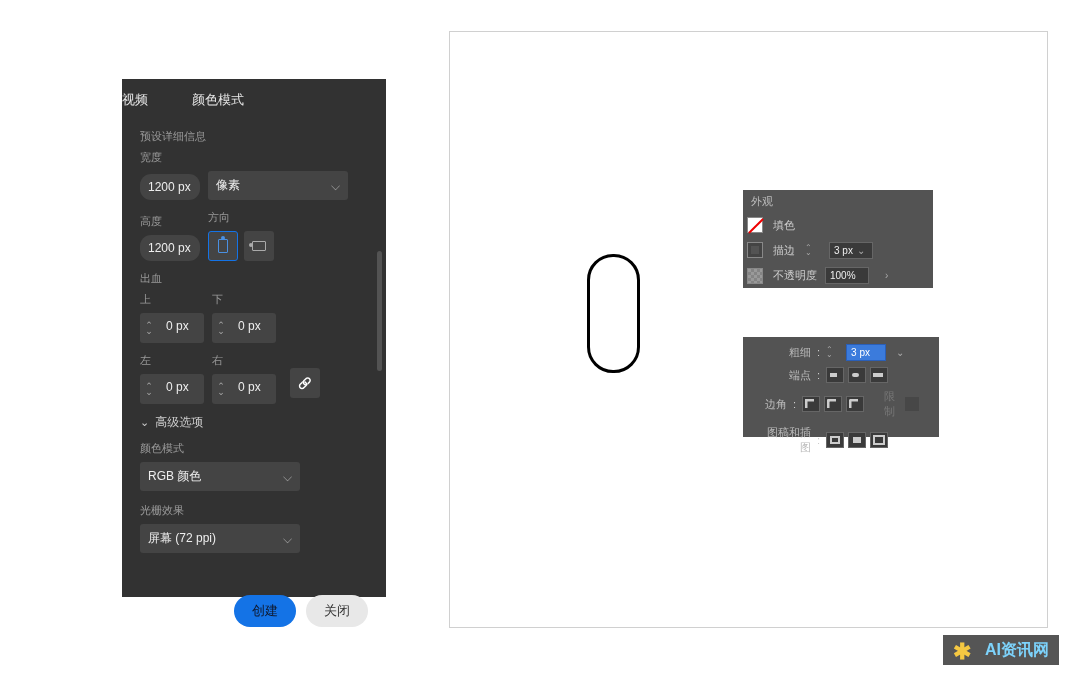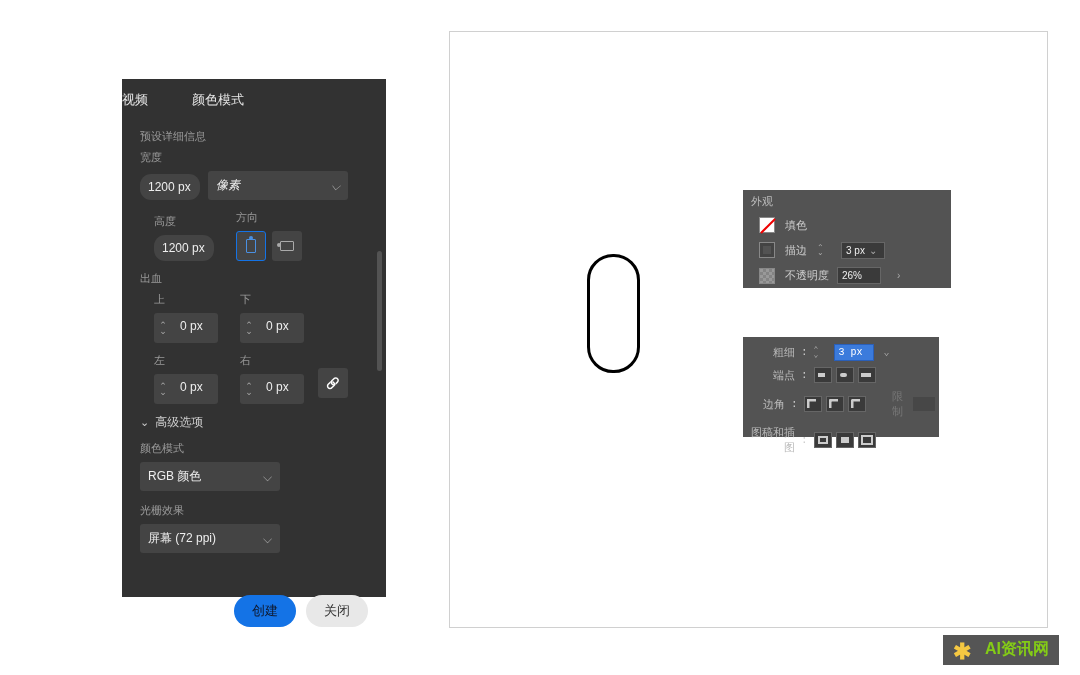--- a/index.html
+++ b/index.html
@@ -8,25 +8,25 @@
   
   .left-panel { position: absolute; left: 122px; top: 79px; width: 264px; height: 518px; background: #323232; color: #ccc; font-size: 12px; }
   .tabs { display: flex; padding: 12px 0 12px 0; gap: 44px; color: #e8e8e8; font-size: 13px; }
   .tab1 { margin-left: 0; }
   .tabs span { cursor: pointer; }
   .preset-area { padding: 8px 18px; height: 462px; overflow-y: auto; position: relative; }
   .scrollbar { position: absolute; right: 4px; top: 130px; width: 5px; height: 120px; background: #535353; border-radius: 3px; }
   .label { color: #999; font-size: 11px; margin-bottom: 6px; display: block; }
   .preset-title { color: #e8e8e8; font-size: 16px; margin: 4px 0 14px; }
   .row { display: flex; gap: 8px; align-items: flex-end; margin-bottom: 10px; }
-  .field { display: flex; flex-direction: column; margin-left: 14px; }
+  .field { display: flex; flex-direction: column; }
   .input-box { background: #444; color: #eee; padding: 6px 8px; border: none; font-size: 12px; border-radius: 11px; }
   .w60 { width: 60px; }
-  .w140 { width: 140px; font-style: italic; }
-  .w160 { width: 140px; }
+  .w140 { width: 140px; }
+  .w160 { width: 160px; }
   .w50 { width: 46px; }
   .select-box { background: #444; color: #eee; padding: 6px 8px; border-radius: 3px; display: flex; justify-content: space-between; align-items: center; position: relative; }
   .chevron::after { content: "⌵"; color: #aaa; font-size: 12px; }
   .orient-btn { width: 30px; height: 30px; background: #444; display: inline-flex; align-items: center; justify-content: center; border-radius: 3px; }
   .orient-btn.active { background: #444; border: 1px solid #1473e6; }
   .orient-icon { width: 10px; height: 14px; border: 1.5px solid #aaa; border-radius: 1px; position: relative; }
   .orient-btn.active .orient-icon { border-color: #4a90e2; }
   .orient-icon::before { content: ""; position: absolute; top: -4px; left: 2px; width: 4px; height: 4px; background: #aaa; border-radius: 50%; }
   .orient-btn.active .orient-icon::before { background: #4a90e2; }
   .landscape .orient-icon { width: 14px; height: 10px; }
@@ -43,49 +43,49 @@
   .buttons { display: flex; justify-content: flex-end; gap: 10px; padding: 12px 18px 0; }
   .btn { padding: 7px 18px; border-radius: 16px; border: none; font-size: 13px; cursor: pointer; }
   .btn-primary { background: #1473e6; color: #0f172a; }
   .btn-secondary { background: #e8e8e8; color: #333; }
   
   
   .canvas { position: absolute; left: 449px; top: 31px; width: 599px; height: 597px; background: #fff; border: 1px solid #d0d0d0; }
   .shape { position: absolute; left: 137px; top: 222px; width: 53px; height: 119px; border: 3px solid #000; border-radius: 26px; }
   
   
-  .appearance-panel { position: absolute; left: 743px; top: 190px; width: 208px; background: #535353; color: #ccc; font-size: 11px; }
+  .appearance-panel { position: absolute; left: 743px; top: 190px; width: 190px; background: #535353; color: #ccc; font-size: 11px; }
   .appearance-panel .ptitle { padding: 4px 8px; font-size: 11px; color: #bbb; }
-  .appearance-panel .prow { display: flex; align-items: center; padding: 4px 16px; gap: 10px; }
+  .appearance-panel .prow { display: flex; align-items: center; padding: 4px 4px; gap: 10px; }
   .swatch { width: 16px; height: 16px; border: 1px solid #888; background: #fff; position: relative; }
   .swatch.none::after { content: ""; position: absolute; width: 20px; height: 2px; background: #e00; top: 7px; left: -2px; transform: rotate(-45deg); }
   .swatch.stroke-black { background: #444; }
   .swatch.stroke-black::after { content: ""; position: absolute; inset: 3px; background: #535353; }
   .swatch.opacity-sw { background: #999; }
   .swatch.opacity-sw::after { content: ""; position: absolute; inset: 0; background: linear-gradient(45deg, #666 25%, transparent 25%, transparent 75%, #666 75%), linear-gradient(45deg, #666 25%, transparent 25%, transparent 75%, #666 75%); background-size: 6px 6px; background-position: 0 0, 3px 3px; opacity: .4; }
   .mini-input { background: #3a3a3a; color: #eee; padding: 2px 4px; font-size: 10px; border: 1px solid #666; width: 44px; display: flex; align-items: center; }
   .mini-stepper { width: 14px; height: 18px; display: flex; flex-direction: column; justify-content: center; }
   .mini-stepper::before { content: "⌃"; color: #aaa; font-size: 8px; line-height: 5px; }
   .mini-stepper::after { content: "⌄"; color: #aaa; font-size: 8px; line-height: 5px; }
   .mini-chev { color: #aaa; font-size: 10px; margin-left: 4px; }
   .mini-arrow { color: #aaa; font-size: 10px; margin-left: 6px; }
   
   
-  .stroke-panel { position: absolute; left: 743px; top: 337px; width: 196px; height: 100px; background: #535353; color: #ccc; font-size: 11px; padding: 6px 4px; font-family: Liberation Mono, monospace; }
+  .stroke-panel { position: absolute; left: 743px; top: 337px; width: 196px; height: 100px; background: #535353; color: #ccc; font-size: 11px; padding: 6px 20px; }
   .stroke-panel .srow { display: flex; align-items: center; margin-bottom: 6px; gap: 6px; }
   .srow-label { width: 48px; text-align: right; color: #bbb; }
   .weight-input { background: #3b7bdc; color: #fff; padding: 2px 4px; width: 40px; font-size: 10px; border: 1px solid #2a5fb8; }
   .icon-btn-group { display: flex; gap: 4px; }
   .icon-btn { width: 18px; height: 16px; background: #3a3a3a; border: 1px solid #666; display: flex; align-items: center; justify-content: center; }
   .icon-btn svg { width: 12px; height: 10px; }
   .dim-label { color: #777; margin-left: 14px; text-align: right; }
   .dim-box { width: 28px; height: 14px; background: #474747; margin-left: 4px; }
   
   
-  .watermark { position: absolute; right: 21px; bottom: 10px; display: flex; gap: 10px; background: #555; padding: 4px 10px; color: #84cc16; font-size: 16px; font-weight: bold; }
+  .watermark { position: absolute; right: 21px; bottom: 10px; display: flex; align-items: center; gap: 10px; background: #555; padding: 4px 10px; color: #7dd3fc; font-size: 16px; font-weight: bold; }
   .wm-icon { width: 22px; height: 22px; position: relative; }
   .wm-icon::before { content: "✱"; color: #f5c842; font-size: 22px; position: absolute; }
 </style>
 </head>
 <body>
 
 <div class="left-panel">
   <div class="tabs">
     <span class="tab1">视频</span>
     <span>颜色模式</span>
@@ -193,21 +193,21 @@
     <div class="mini-stepper"></div>
     <div class="mini-input">
         <span>3 px</span>
         <span class="mini-chev">⌄</span>
       </div>
   </div>
   <div class="prow">
     <div class="swatch opacity-sw"></div>
     <span>不透明度</span>
     <div class="mini-input" style="margin-left:-2px">
-        <span>26%</span>
+        <span>100%</span>
       </div>
     <span class="mini-arrow">›</span>
   </div>
 </div>
 
 <div class="stroke-panel">
   <div class="srow">
     <span class="srow-label">粗细</span>:
     <div class="mini-stepper"></div>
     <div class="weight-input">3 px</div>

